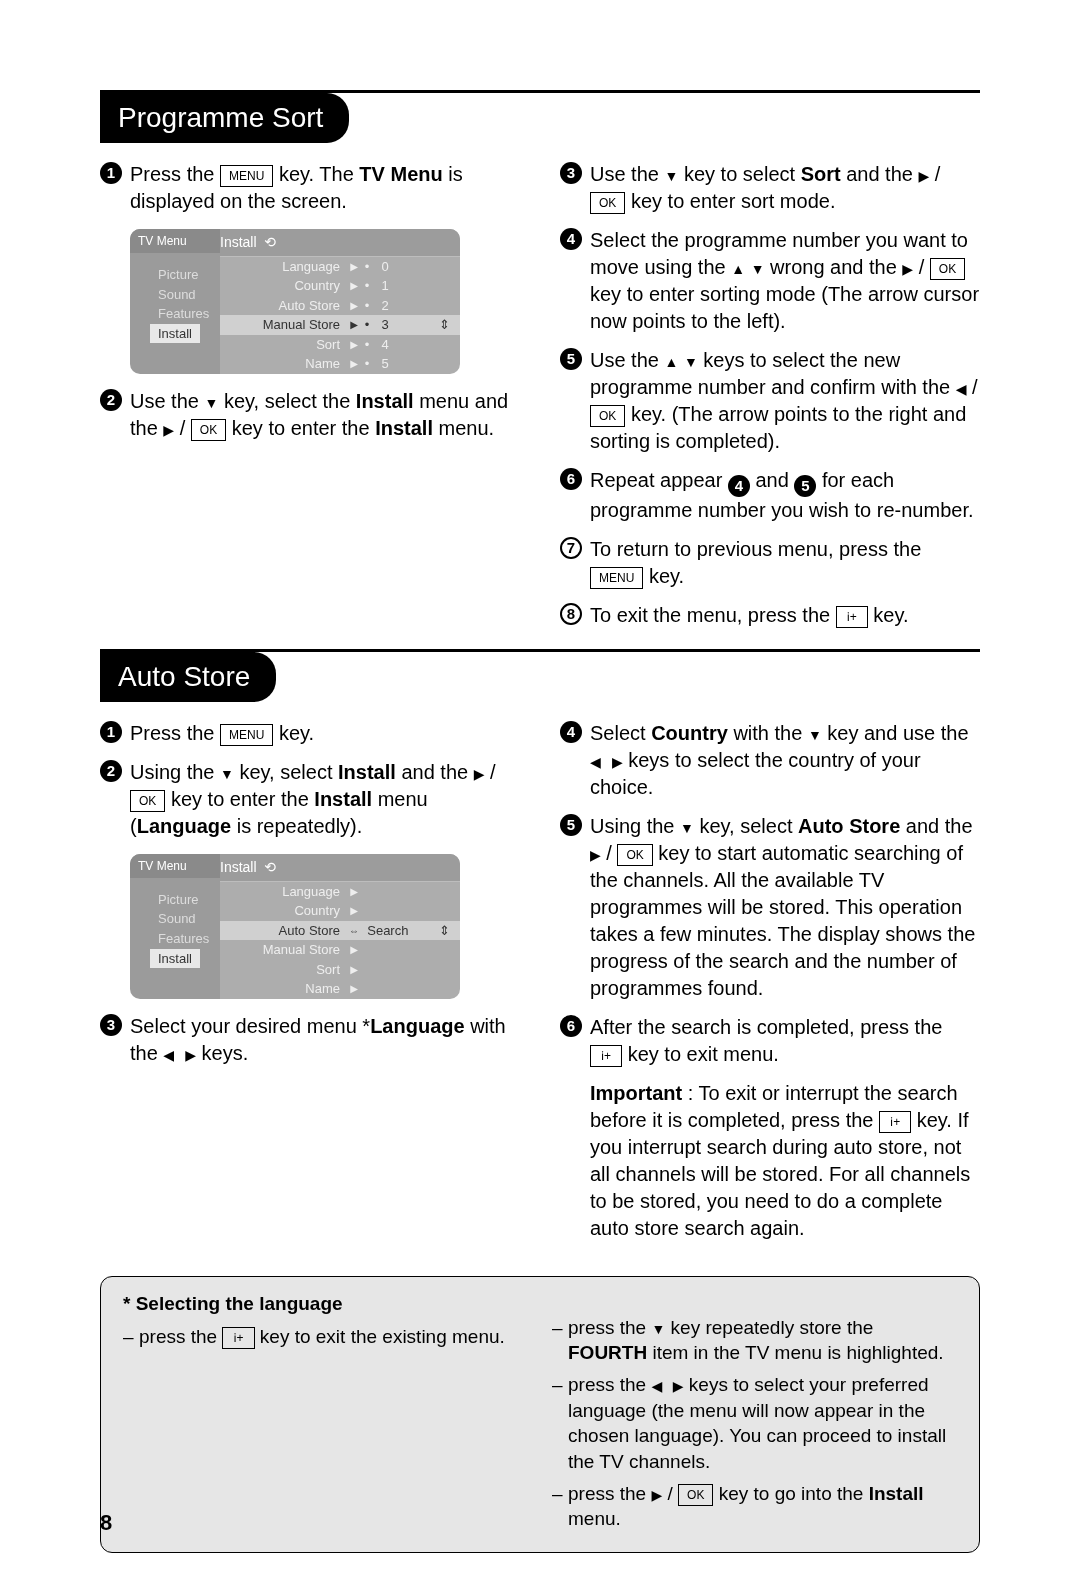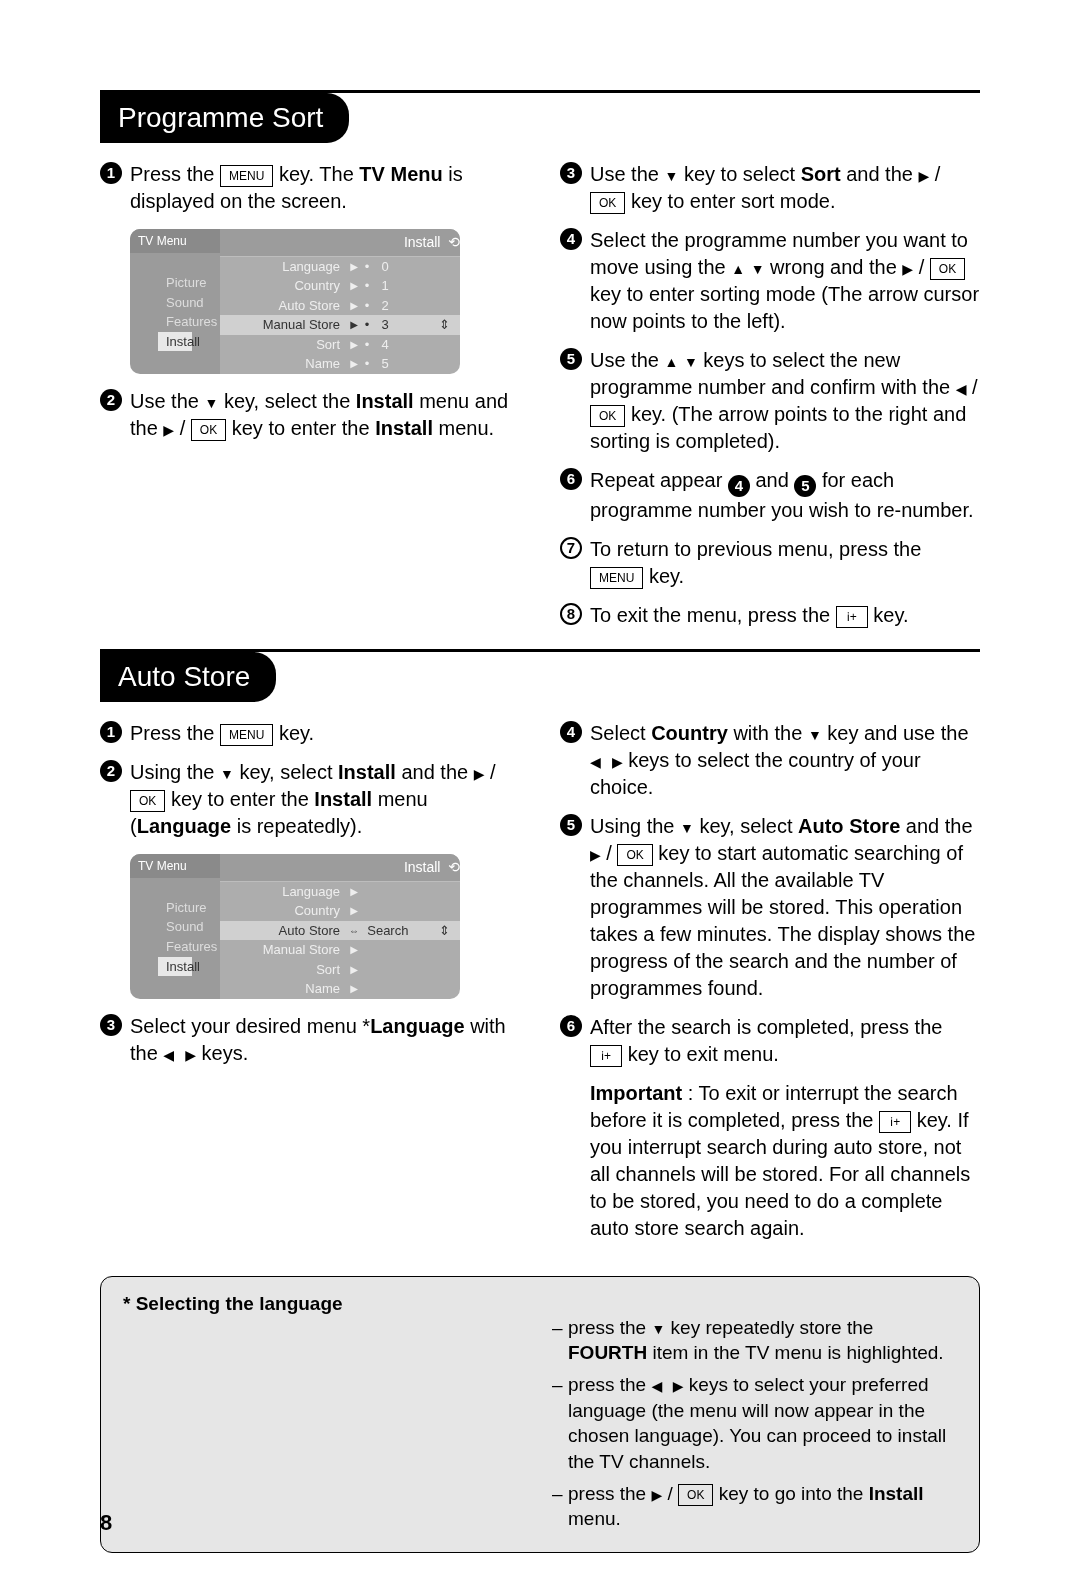--- a/index.html
+++ b/index.html
@@ -14,25 +14,25 @@
   .num.open{background:#fff;color:#000;border:2px solid #000;box-sizing:border-box}
   .keycap{display:inline-block;border:1.5px solid #000;border-radius:0;padding:0 8px;font-size:12px;line-height:20px;vertical-align:1px}
   .keycap.icon{padding:0 10px;}
   .sym{display:inline-block;font-size:14px;vertical-align:0}
   b{font-weight:700}
   
   .tv{margin:14px 0 14px 30px;width:330px;border-radius:10px;overflow:hidden;font-size:14px;color:#fff}
   .tv-head{display:flex;align-items:stretch}
   .tv-left{width:90px;background:#9b9b9b}
   .tv-left-head{background:#8a8a8a;padding:4px 8px;font-size:12px}
-  .tv-left ul{list-style:none;margin:16px;padding:4px 12px}
+  .tv-left ul{list-style:none;margin:8px;padding:4px 12px}
   .tv-left li{padding:1px 8px;color:#ddd;font-size:13px}
   .tv-left li.sel{background:#e8e8e8;color:#333}
   .tv-main{flex:1;background:#adadad}
-  .tv-main-head{background:#9c9c9c;color:#fff;text-align:right;padding:4px 0;border-bottom:1px solid #bdbdbd}
+  .tv-main-head{background:#9c9c9c;color:#fff;text-align:left;padding:4px 0;border-bottom:1px solid #bdbdbd}
   .tv-row{display:flex;align-items:center;padding:1px 10px;color:#eee;font-size:13px}
   .tv-row span.lab{width:110px;text-align:right;padding-right:8px}
   .tv-row .tri{font-size:10px;color:#eee;width:12px;text-align:center}
   .tv-row .dot{width:14px;text-align:center}
   .tv-row .val{width:22px;text-align:center;color:#eee}
   .tv-row.sel{background:#d0d0d0;color:#333}
   .tv-row.sel .tri,.tv-row.sel .val{color:#333}
   
   .info{border:1.5px solid #000;border-radius:12px;background:#e6e6e6;padding:14px 22px;margin-top:22px;display:flex;gap:24px;font-size:19px}
   .info .half{flex:1}
@@ -219,20 +219,21 @@
         </li>
       </ol>
     </div>
   </div>
 
   
   <div class="info">
     <div class="half">
       <b>* Selecting the language</b><br>
       <ul>
+        <li><span>press the </span><span class="keycap icon">ℹ︎+</span><span> key to exit the existing menu.</span></li>
       </ul>
     </div>
     <div class="half">
       <ul style="margin-top:24px">
         <li><span>press the </span><span class="sym">▼</span><span> key repeatedly store the </span><b>FOURTH</b><span> item in the TV menu is highlighted.</span></li>
         <li><span>press the </span><span class="sym">◀</span>&nbsp;&nbsp;<span class="sym">▶</span><span> keys to select your preferred language (the menu will now appear in the chosen language). You can proceed to install the  TV channels.</span></li>
         <li><span>press the </span><span class="sym">▶</span> / <span class="keycap">OK</span><span> key to go into the </span><b>Install</b><span> menu.</span></li>
       </ul>
     </div>
   </div>

